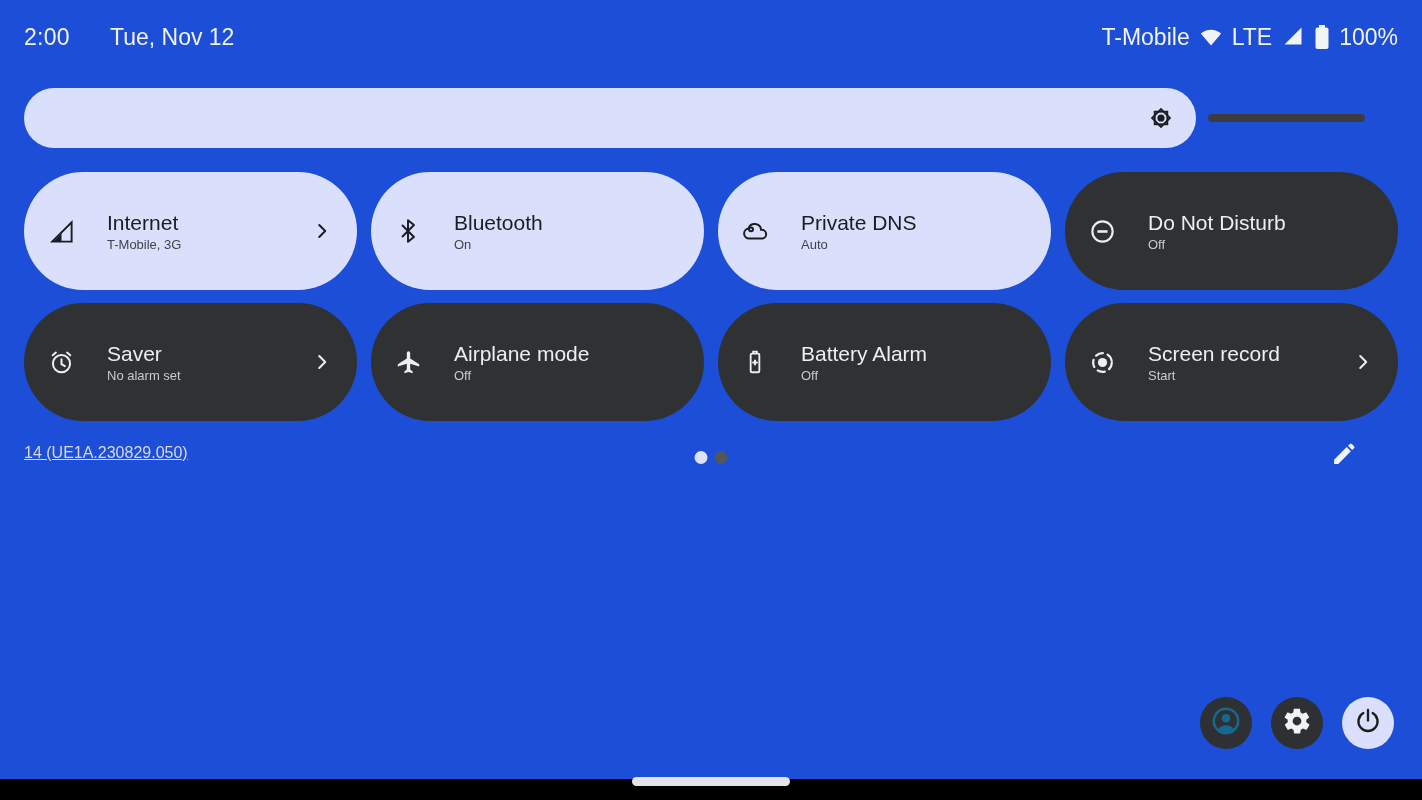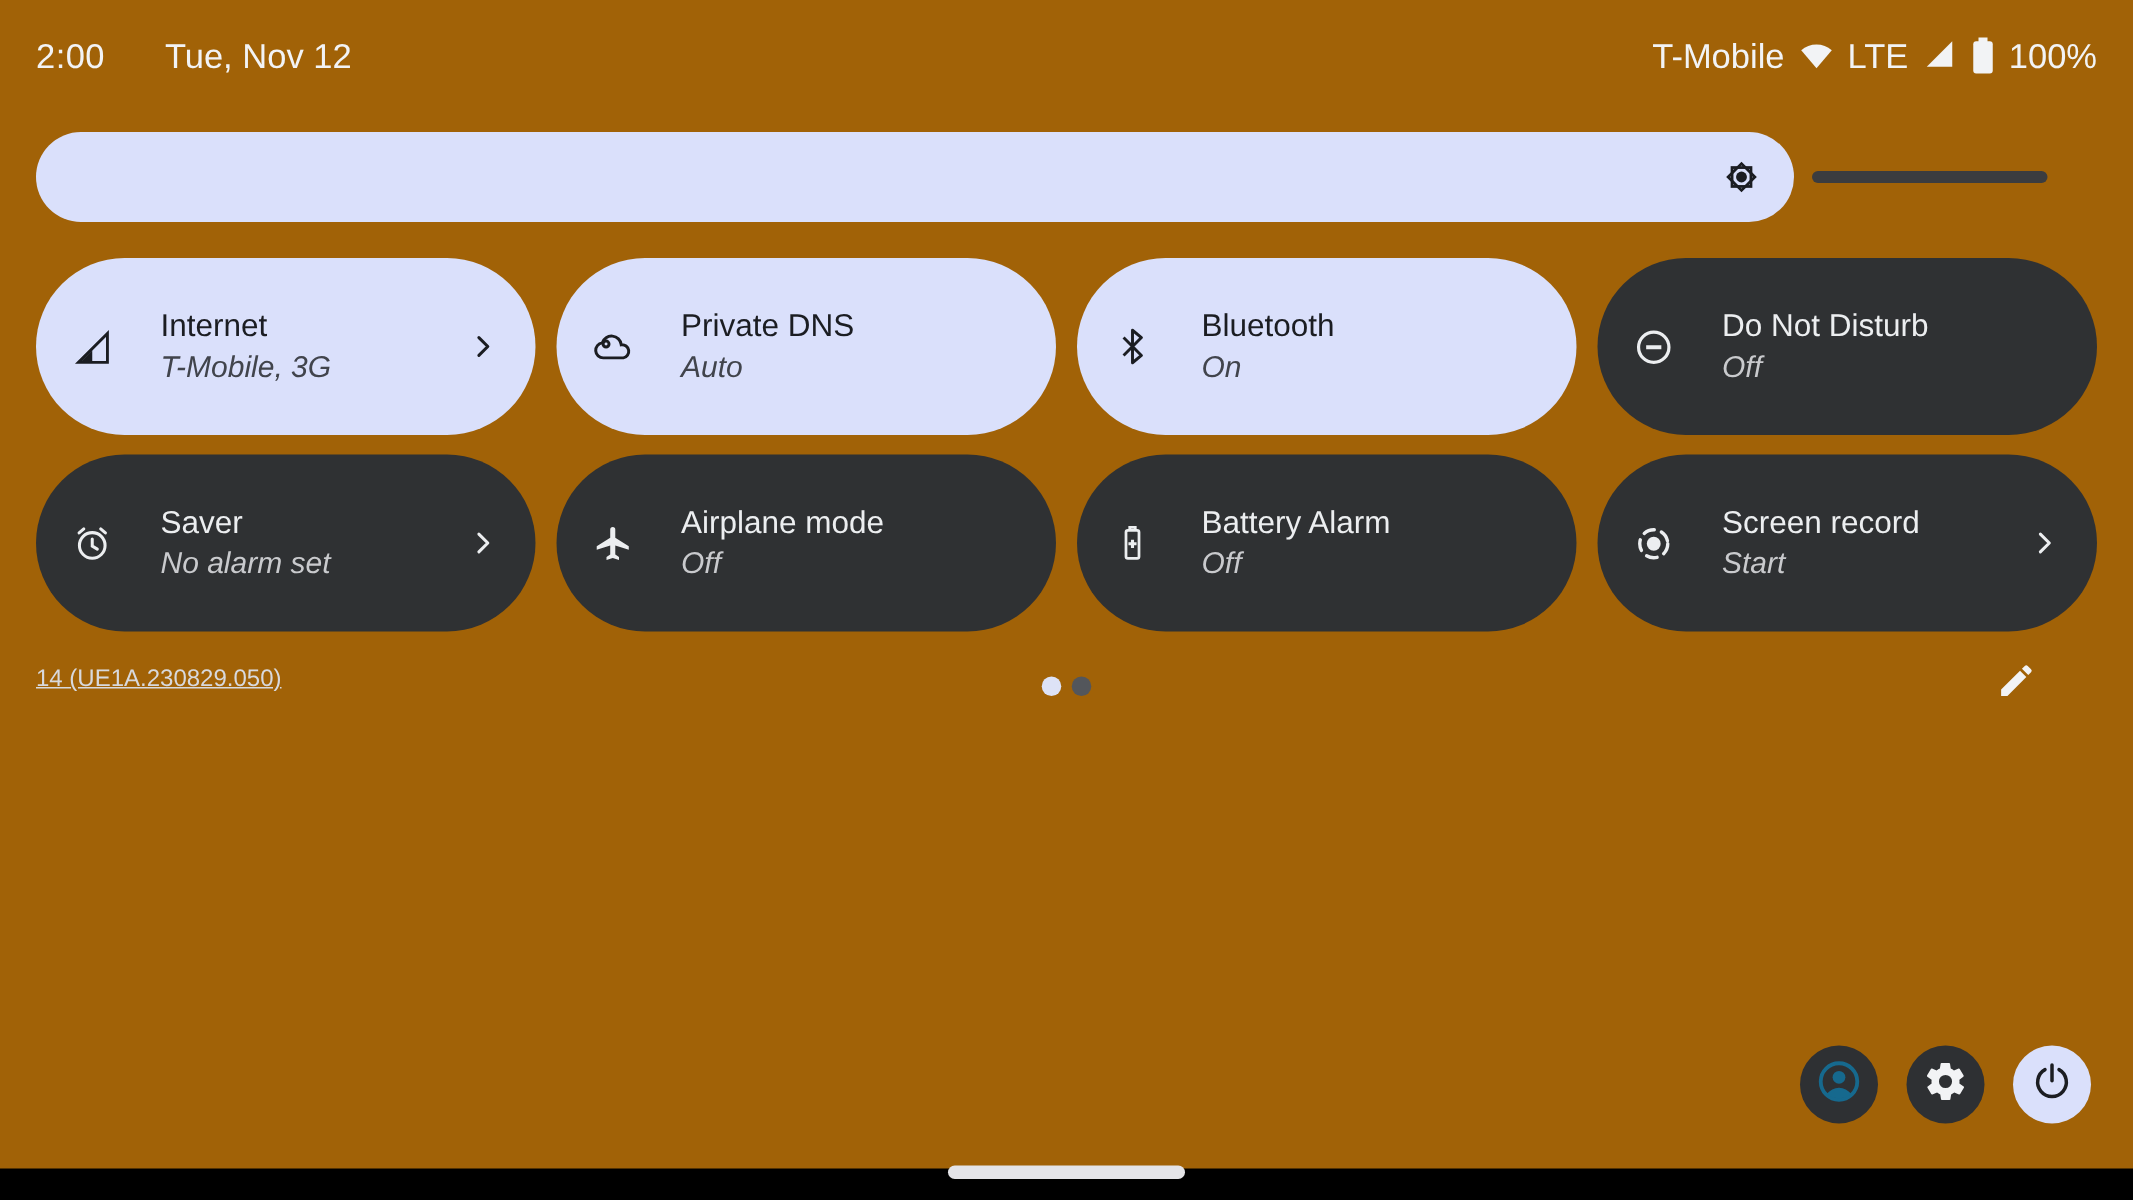--- a/index.html
+++ b/index.html
@@ -1,18 +1,18 @@
 <!DOCTYPE html>
 <html><head>
 <meta charset="utf-8">
 <style>
   * { margin:0; padding:0; box-sizing:border-box; }
   html,body { width:1422px; height:800px; background:#000; overflow:hidden;
               font-family:"Liberation Sans", sans-serif; }
-  .screen { position:relative; width:1422px; height:779px; background:#a16207; }
+  .screen { position:relative; width:1422px; height:779px; background:#1d4ed8; }
 
   
   .statusbar { position:absolute; top:20px; left:24px; right:24px; height:34px;
                display:flex; align-items:center; color:#f2f3f5; font-size:23px; }
   .sb-time { font-weight:400; letter-spacing:.3px; }
   .sb-date { margin-left:40px; }
   .sb-right { margin-left:auto; display:flex; align-items:flex-start; gap:9px; }
   .sb-right svg { display:block; }
 
   
@@ -28,21 +28,21 @@
            display:grid; grid-template-columns:repeat(4, 333px); grid-auto-rows:118px;
            column-gap:14px; row-gap:13px; }
   .tile { border-radius:59px; display:flex; align-items:center; padding:0 24px 0 23px;
           position:relative; cursor:pointer; }
   .tile.active { background:#dae0fb; color:#1b1d22; }
   .tile.inactive { background:#2f3133; color:#eceef0; }
   .t-icon { width:28px; height:28px; flex:0 0 28px; display:flex; align-items:center; justify-content:center; }
   .t-icon svg { display:block; }
   .t-text { margin-left:32px; line-height:1.32; min-width:0; }
   .t-title { font-size:21px; font-weight:400; white-space:nowrap; }
-  .t-sub { font-size:20px; font-weight:400; white-space:nowrap;font-style:italic; }
+  .t-sub { font-size:13px; font-weight:400; white-space:nowrap; }
   .tile.active .t-sub { color:#41444c; }
   .tile.inactive .t-sub { color:#c9cacd; }
   .chev { margin-left:auto; width:22px; height:22px; }
 
   
   .qs-footer { position:absolute; left:24px; right:24px; top:438px; height:38px; }
   .build { position:absolute; left:0; top:6px; color:#d8d9dd; font-size:16px;text-decoration:underline; }
   .dots { position:absolute; left:50%; top:13px; transform:translateX(-50%);
           display:flex; gap:7px; }
   .dot { width:13px; height:13px; border-radius:50%; }
@@ -120,40 +120,40 @@
       </div>
       <span class="chev">
         <svg width="22" height="22" viewBox="0 0 24 24" fill="none" stroke="currentColor" stroke-width="2.2" stroke-linecap="round" stroke-linejoin="round">
             <path d="M9 5.5 15.5 12 9 18.5"></path>
           </svg>
       </span>
     </div>
 
     <div class="tile active">
       <span class="t-icon">
+        <svg width="26" height="26" viewBox="0 0 24 24" fill="none" stroke="currentColor" stroke-width="1.8" stroke-linejoin="round">
+          <path d="M6.5 6.5 17.5 17.5 12 22 12 2 17.5 6.5 6.5 17.5"></path>
+        </svg>
+      </span>
+      <div class="t-text">
+        <div class="t-title">Bluetooth</div>
+        <div class="t-sub">On</div>
+      </div>
+    </div>
+
+    <div class="tile active">
+      <span class="t-icon">
         <svg width="28" height="28" viewBox="0 0 24 24" fill="none" stroke="currentColor" stroke-width="1.7">
           <path d="M18.5 18.5H7a4.3 4.3 0 0 1-.6-8.56A5.6 5.6 0 0 1 17.3 11a3.8 3.8 0 0 1 1.2 7.5z"></path>
           <circle cx="8.6" cy="10.6" r="1.7"></circle>
         </svg>
       </span>
       <div class="t-text">
         <div class="t-title">Private DNS</div>
         <div class="t-sub">Auto</div>
-      </div>
-    </div>
-
-    <div class="tile active">
-      <span class="t-icon">
-        <svg width="26" height="26" viewBox="0 0 24 24" fill="none" stroke="currentColor" stroke-width="1.8" stroke-linejoin="round">
-          <path d="M6.5 6.5 17.5 17.5 12 22 12 2 17.5 6.5 6.5 17.5"></path>
-        </svg>
-      </span>
-      <div class="t-text">
-        <div class="t-title">Bluetooth</div>
-        <div class="t-sub">On</div>
       </div>
     </div>
 
     <div class="tile inactive">
       <span class="t-icon">
         <svg width="27" height="27" viewBox="0 0 24 24" fill="none" stroke="currentColor" stroke-width="1.9">
           <circle cx="12" cy="12" r="9"></circle>
           <path d="M7.5 12h9" stroke-width="2.3"></path>
         </svg>
       </span>

